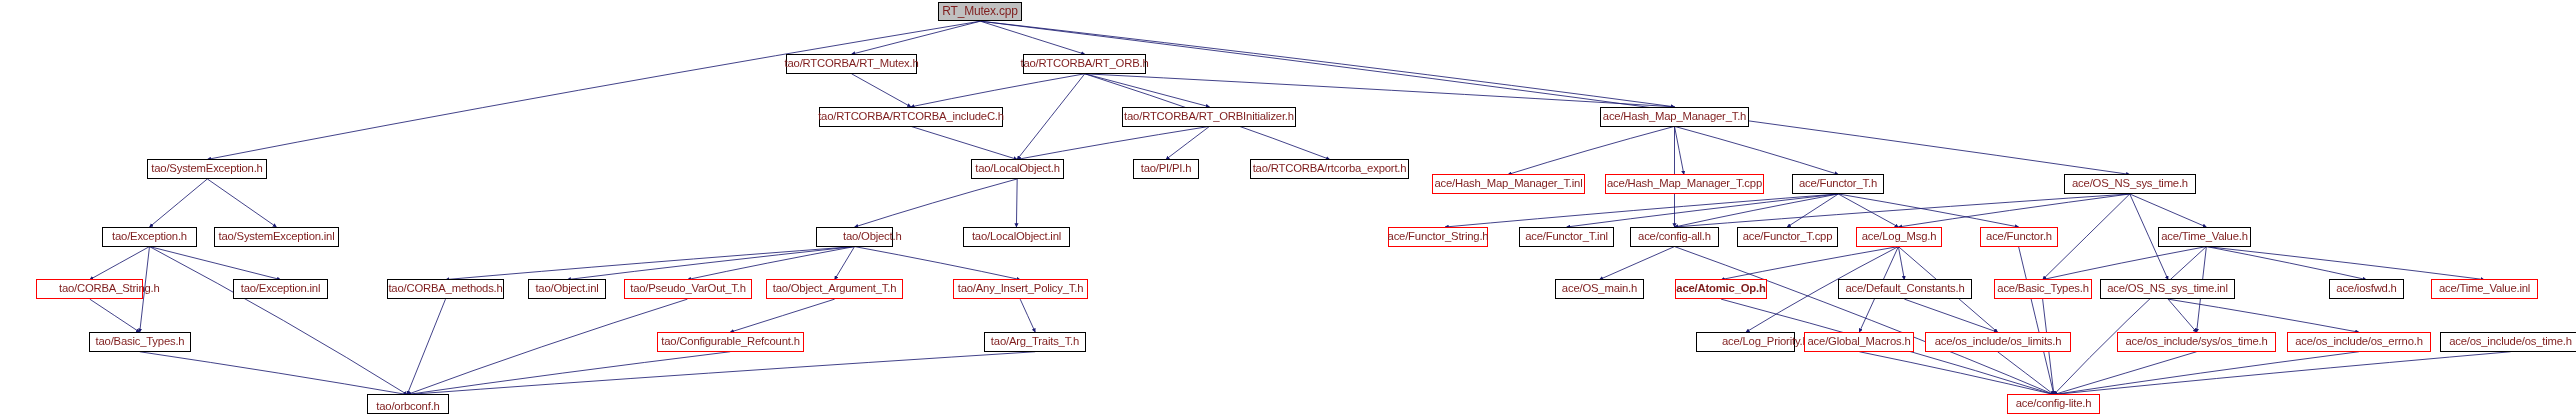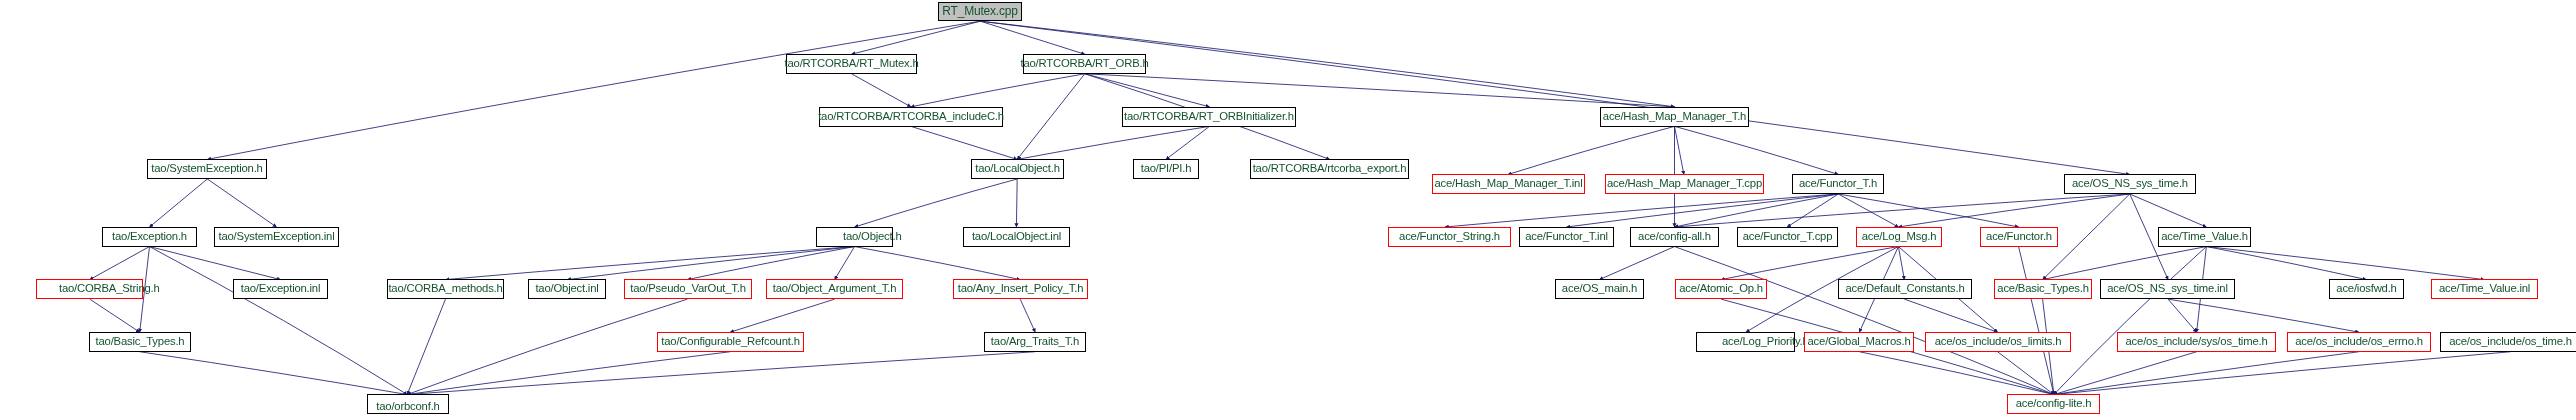--- a/index.html
+++ b/index.html
@@ -10,21 +10,21 @@
     background:#ffffff;
     font-family:"Liberation Sans", sans-serif;
     overflow:hidden;
   }
   #edges{position:absolute;left:0;top:0;width:2576px;height:421px;pointer-events:none;}
   .node{
     position:absolute;
     box-sizing:border-box;
     border:0.8px solid #000000;
     background:#ffffff;
-    color:#14532d;
+    color:#7f1d1d;
     font-size:11.3px;
     line-height:1;
     display:flex;
     align-items:center;
     justify-content:center;
     white-space:nowrap;
     padding:0 4.5px;
     height:19.5px;
     letter-spacing:-0.2px;
   }
@@ -163,21 +163,21 @@
       </div>
       <div class="node" style="left: 214px; top: 227px; width: 125px;">
         <span>tao/SystemException.inl</span>
       </div>
       <div class="node" style="left: 816px; top: 227px; width: 77px; padding-left: 40px;">
         <span>tao/Object.h</span>
       </div>
       <div class="node" style="left: 963px; top: 227px; width: 107px;">
         <span>tao/LocalObject.inl</span>
       </div>
-      <div class="node red" style="left: 1388px; top: 227px; width: 123px;">
+      <div class="node red" style="left: 1388px; top: 227px; width: 100px;">
         <span>ace/Functor_String.h</span>
       </div>
       <div class="node" style="left: 1519px; top: 227px; width: 95px;">
         <span>ace/Functor_T.inl</span>
       </div>
       <div class="node" style="left: 1630px; top: 227px; width: 89px;">
         <span>ace/config-all.h</span>
       </div>
       <div class="node" style="left: 1737px; top: 227px; width: 101px;">
         <span>ace/Functor_T.cpp</span>
@@ -208,21 +208,21 @@
       </div>
       <div class="node red" style="left: 766px; top: 279px; width: 137px;">
         <span>tao/Object_Argument_T.h</span>
       </div>
       <div class="node red" style="left: 953px; top: 279px; width: 135px;">
         <span>tao/Any_Insert_Policy_T.h</span>
       </div>
       <div class="node" style="left: 1555px; top: 279px; width: 89px;">
         <span>ace/OS_main.h</span>
       </div>
-      <div class="node red" style="left: 1675px; top: 279px; width: 92px;">
+      <div class="node red" style="left: 1675px; top: 279px; width: 92px; font-weight: bold;">
         <span>ace/Atomic_Op.h</span>
       </div>
       <div class="node" style="left: 1838px; top: 279px; width: 134px;">
         <span>ace/Default_Constants.h</span>
       </div>
       <div class="node red" style="left: 1994px; top: 279px; width: 98px;">
         <span>ace/Basic_Types.h</span>
       </div>
       <div class="node" style="left: 2100px; top: 279px; width: 135px;">
         <span>ace/OS_NS_sys_time.inl</span>

